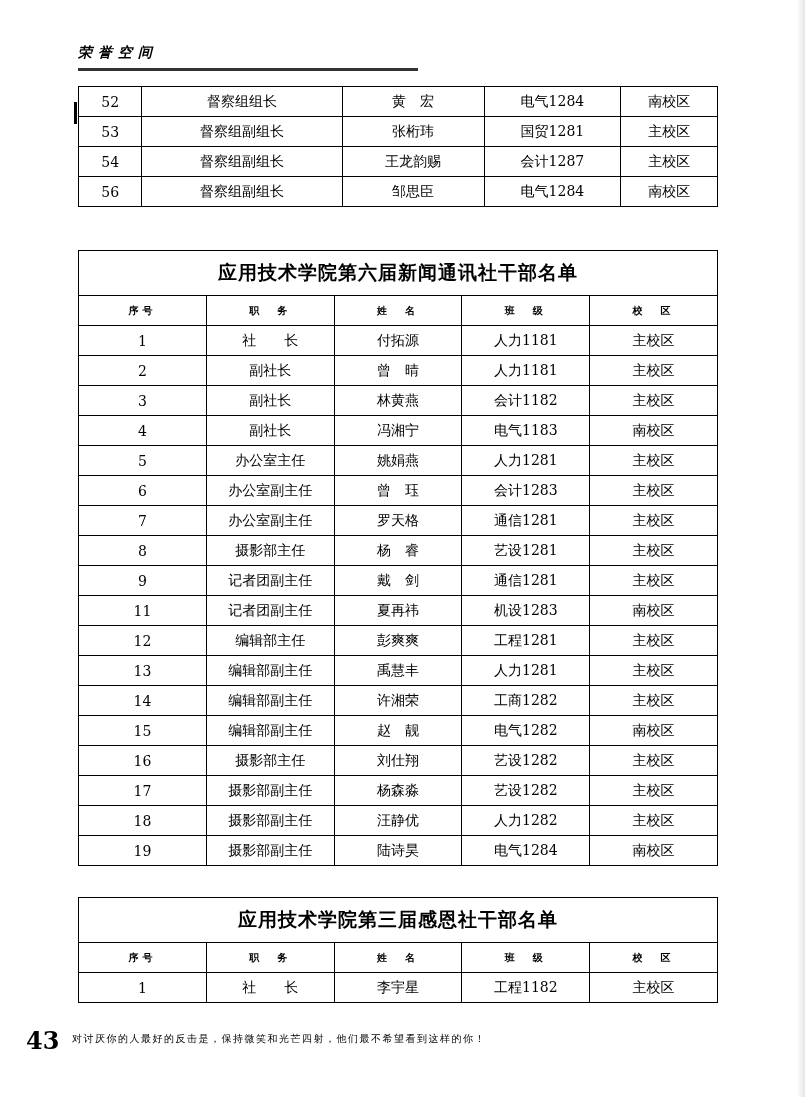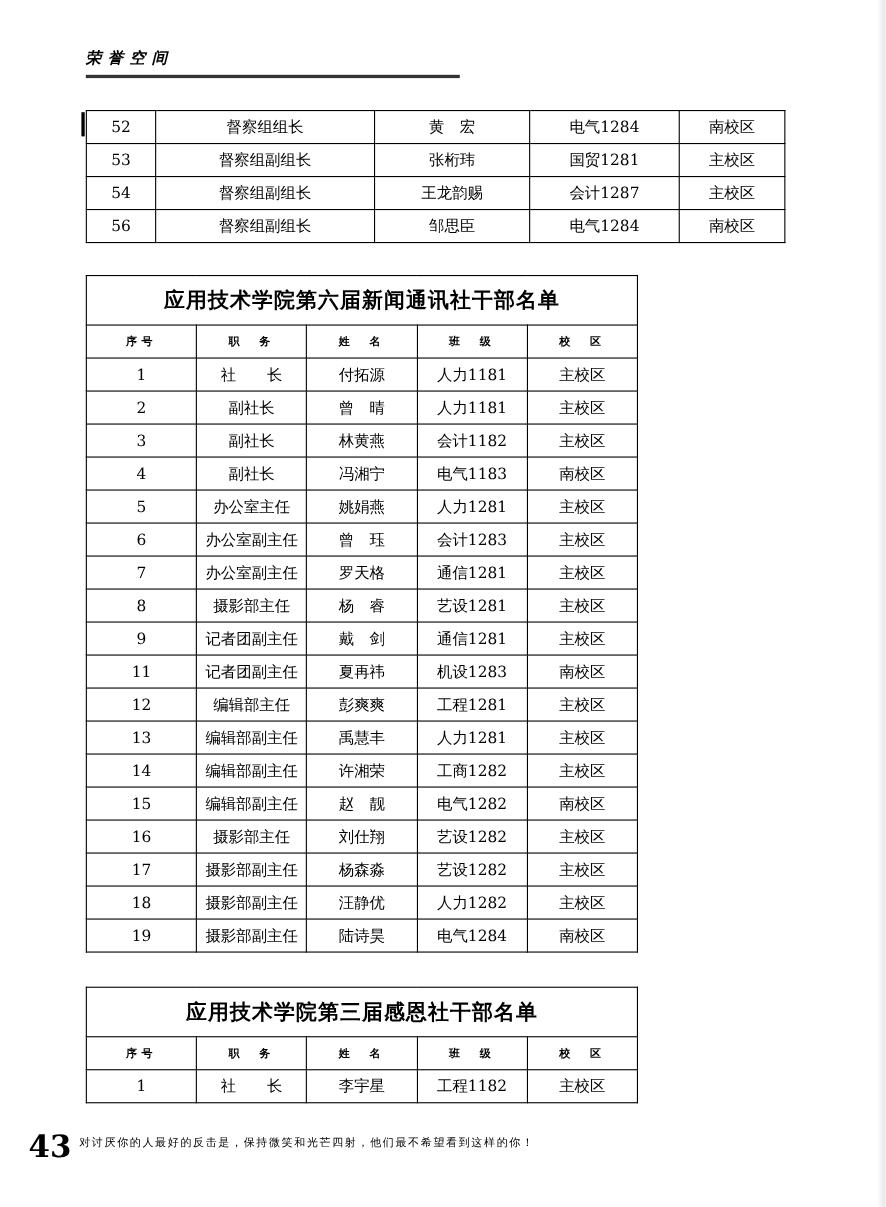--- a/index.html
+++ b/index.html
@@ -51,21 +51,21 @@
     top: 102px;
     width: 3px;
     height: 22px;
     background: #000;
   }
 
   
   .tbl {
     position: absolute;
     left: 78px;
-    width: 502px;
+    width: 640px;
     border-collapse: collapse;
     table-layout: fixed;
     font-family: "DejaVu Serif", "Liberation Serif", serif;
   }
   .tbl td, .tbl th {
     border: 1px solid #000;
     height: 29px;
     text-align: center;
     vertical-align: middle;
     font-size: 14px;
@@ -88,21 +88,21 @@
     height: 44px;
     font-size: 19px;
     font-weight: bold;
     letter-spacing: 1px;
   }
   .page-num {
     position: absolute;
     left: 26px;
     top: 1026px;
     font-family: "DejaVu Serif", "Liberation Serif", serif;
-    font-size: 28px;
+    font-size: 24px;
     font-weight: bold;
     color: #000;
   }
   .footer-text {
     position: absolute;
     left: 72px;
     top: 1032px;
     font-family: "DejaVu Serif", "Liberation Serif", serif;
     font-size: 10px;
     letter-spacing: 1.5px;
@@ -120,21 +120,21 @@
 <body>
 
 <div class="page">
 
   <div class="header">
     <div class="header-title">荣誉空间</div>
     <div class="header-rule"></div>
   </div>
   <div class="left-tick"></div>
 
-  <table class="tbl" style="top:100px;">
+  <table class="tbl" style="top:86px;">
     <tbody id="top-rows">
         <tr>
           <td class="col-no">52</td>
           <td class="col-post">督察组组长</td>
           <td class="col-name">黄　宏</td>
           <td class="col-class">电气1284</td>
           <td class="col-camp">南校区</td>
         </tr>
         <tr>
           <td class="col-no">53</td>

